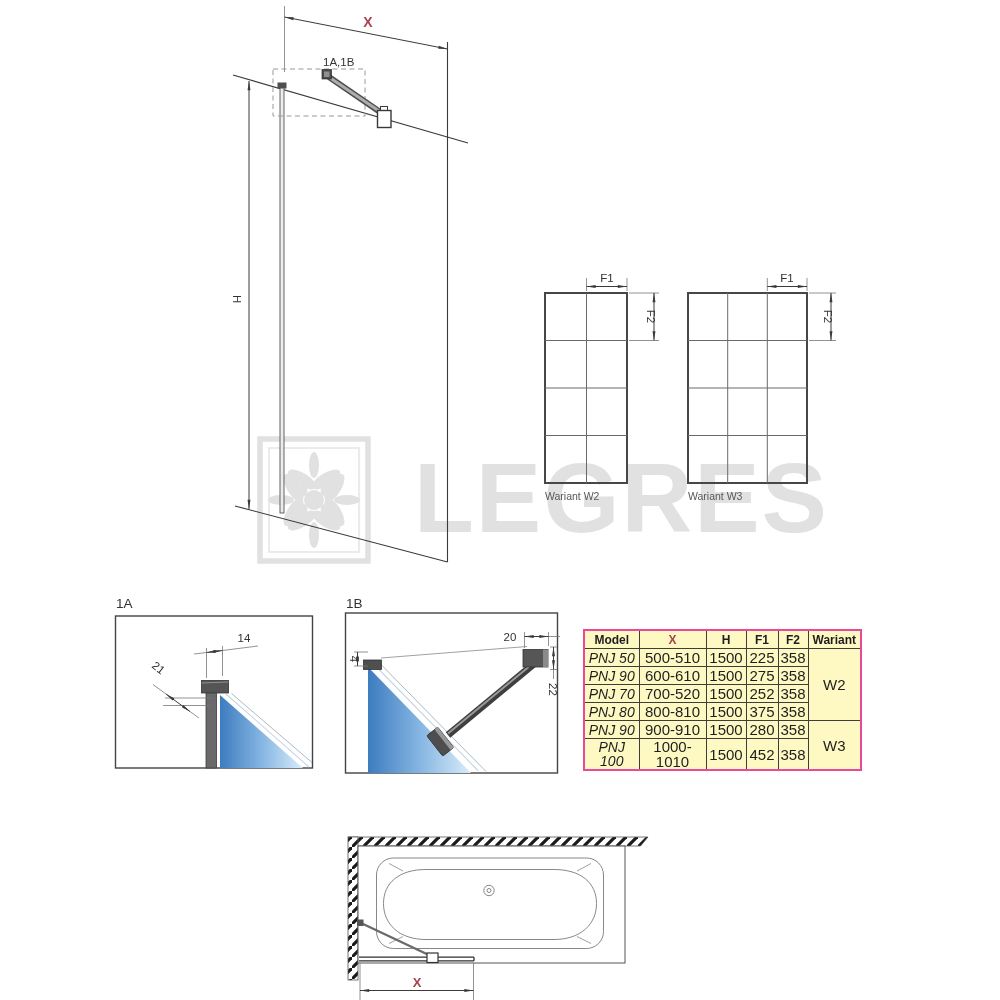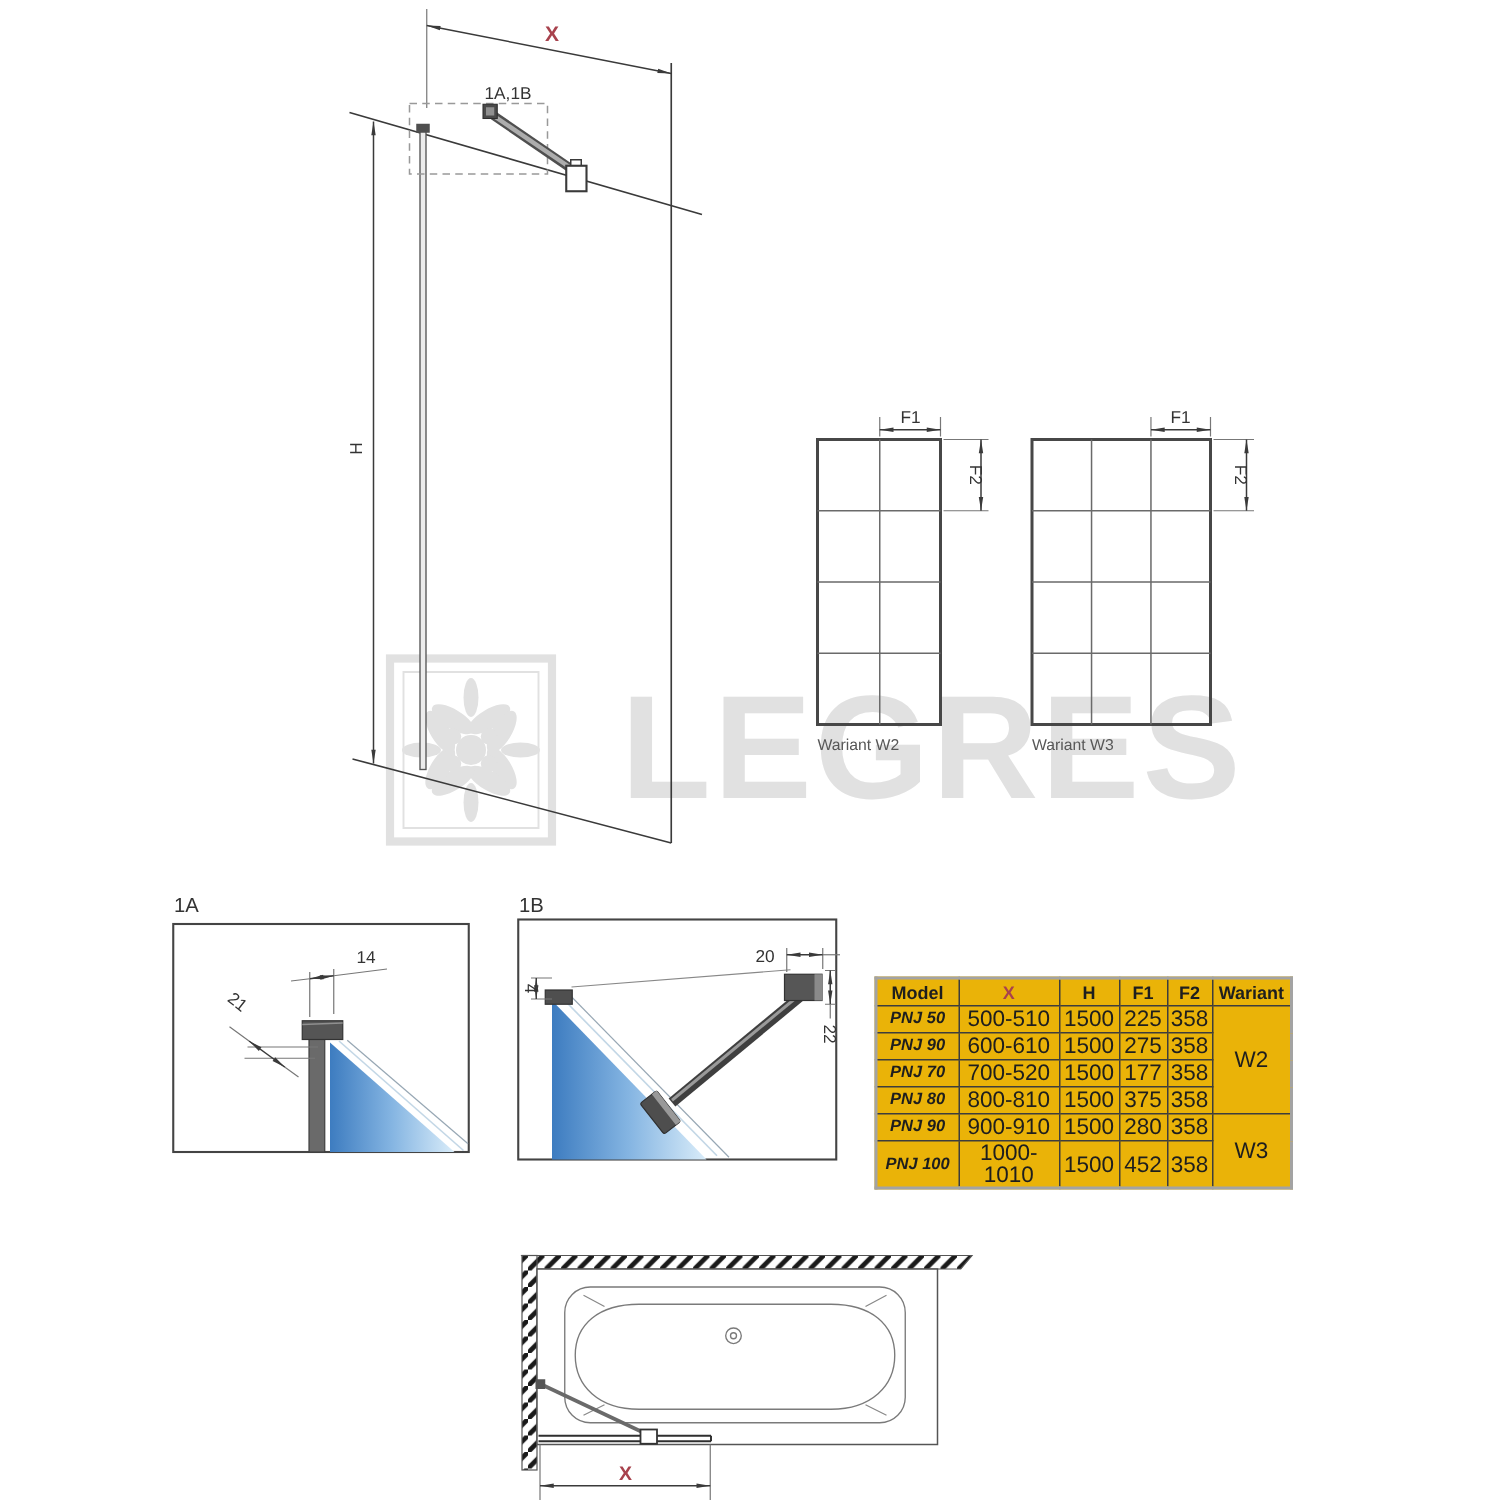--- a/index.html
+++ b/index.html
@@ -18,26 +18,26 @@
   .dim{stroke:#3a3a3a;stroke-width:1;fill:none;
        marker-start:url(#arw);marker-end:url(#arw);}
   .dash{fill:none;stroke:#999;stroke-width:1;stroke-dasharray:5 3.5;}
   .grid-outer{fill:none;stroke:#474747;stroke-width:2;}
   .grid-in{fill:none;stroke:#6a6a6a;stroke-width:1;}
   .lbl{font-size:11.5px;fill:#333;}
   .lbl-sm{font-size:10.5px;fill:#575757;}
   .lbl-big{font-size:13.5px;fill:#333;}
   .red{fill:#a8424d;font-weight:bold;}
   
-  .spec{position:absolute;left:583px;top:651px;border-collapse:collapse;background:#eab308;
-        color:#1e1e1e;border:2px solid #a3a3a3;}
+  .spec{position:absolute;left:583px;top:629px;border-collapse:collapse;background:#fef9c3;
+        color:#1e1e1e;border:2px solid #ec4899;}
   .spec td,.spec th{border:1.6px solid #3d3d3d;text-align:center;vertical-align:middle;
         padding:0 2px;height:17px;font-size:15px;line-height:1;}
   .spec th{font-weight:bold;font-size:12px;}
-  .spec td.model{font-weight:bold;font-style:italic;font-size:11px;}
+  .spec td.model{font-weight:normal;font-style:italic;font-size:14px;}
   .spec .xhdr{color:#a8424d;}
   col.c-model{width:55px;}col.c-x{width:67px;}col.c-h{width:40px;}
   col.c-f1{width:32px;}col.c-f2{width:30px;}col.c-w{width:53px;}
 </style>
 </head>
 <body>
 
 <div class="canvas">
 
   <div class="wm-logo">
@@ -244,21 +244,21 @@
       <td class="model">PNJ 90</td>
       <td>600-610</td>
       <td>1500</td>
       <td>275</td>
       <td>358</td>
     </tr>
     <tr>
       <td class="model">PNJ 70</td>
       <td>700-520</td>
       <td>1500</td>
-      <td>177</td>
+      <td>252</td>
       <td>358</td>
     </tr>
     <tr>
       <td class="model">PNJ 80</td>
       <td>800-810</td>
       <td>1500</td>
       <td>375</td>
       <td>358</td>
     </tr>
     <tr>

